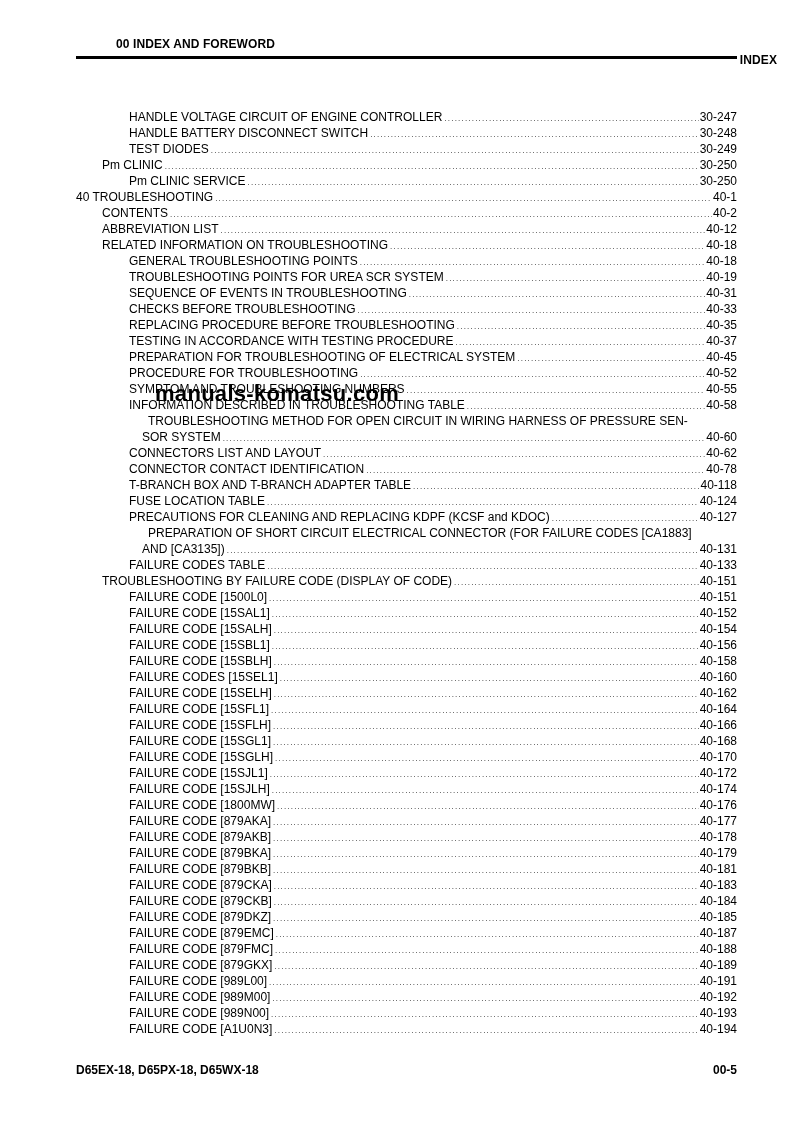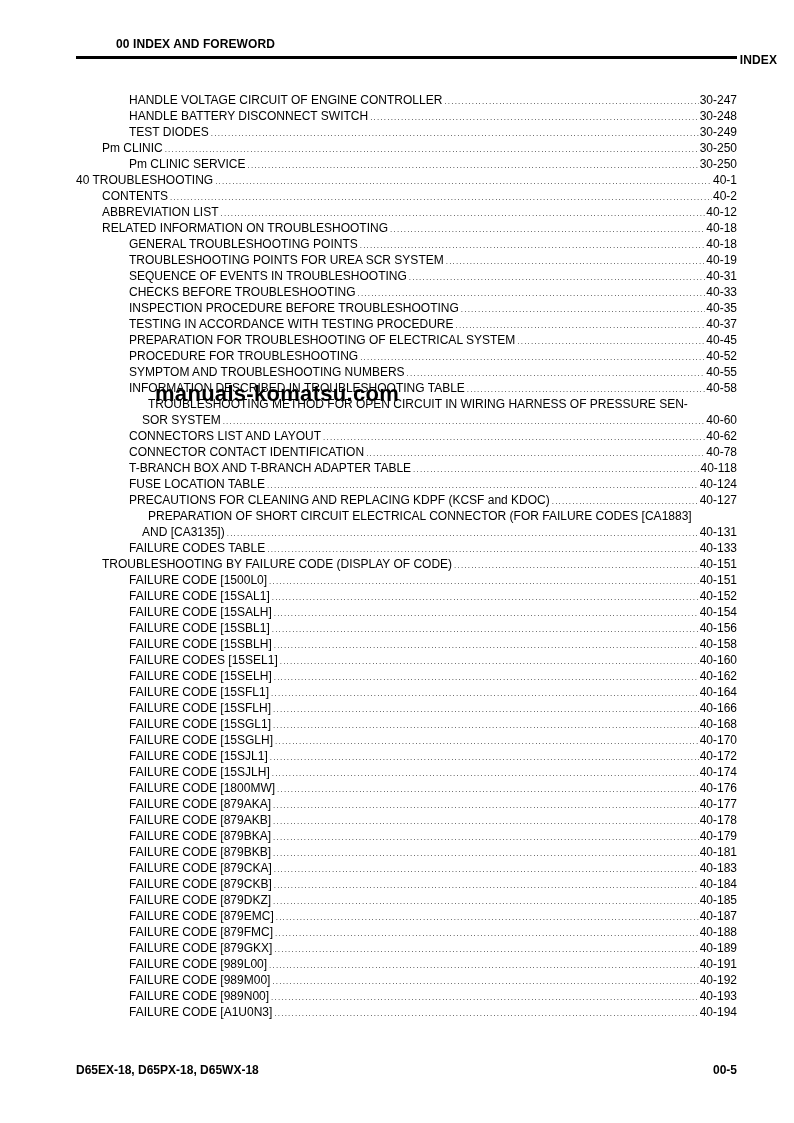--- a/index.html
+++ b/index.html
@@ -3,21 +3,21 @@
   <meta charset="utf-8">
   <style>
     html, body { margin: 0; padding: 0; background: #ffffff; }
     body { width: 794px; height: 1123px; position: relative; overflow: hidden;
            font-family: "Liberation Sans", "DejaVu Sans", sans-serif; color: #000; }
     .header { position: absolute; left: 76px; top: 37px; width: 661px; height: 16px;
               font-weight: bold; font-size: 12px; letter-spacing: 0.1px; margin-left: 40px; }
     .header .left { position: absolute; left: 0; top: 0; }
     .header .right { position: absolute; right: 0; top: 16px; }
     .rule { position: absolute; left: 76px; top: 56px; width: 661px; height: 3px; background: #000; }
-    .toc { position: absolute; left: 76px; top: 92px; width: 661px; }
+    .toc { position: absolute; left: 76px; top: 109px; width: 661px; }
     .row { position: relative; height: 16px; line-height: 16px; font-size: 12px; white-space: nowrap; }
     .row.l0 { padding-left: 0; }
     .row.l1 { padding-left: 26px; }
     .row.l2 { padding-left: 53px; }
     .row.cont { padding-left: 66px; }
     .entry { display: flex; align-items: baseline; }
     .entry .t { flex: 0 0 auto; padding-right: 2px; }
     .entry .dots { flex: 1 1 auto; overflow: hidden; white-space: nowrap; color: #000;
                    font-size: 8px; letter-spacing: 1.2px; min-width: 10px; }
     .entry .dots::before { content: "........................................................................................................................................................................................................................................................................................................................................................................................................"; }
@@ -99,21 +99,21 @@
       <span class="t">SEQUENCE OF EVENTS IN TROUBLESHOOTING</span>
       <span class="dots"></span>
       <span class="p">40-31</span>
     </div>
     <div class="row entry l2">
       <span class="t">CHECKS BEFORE TROUBLESHOOTING</span>
       <span class="dots"></span>
       <span class="p">40-33</span>
     </div>
     <div class="row entry l2">
-      <span class="t">INSPECTION PROCEDURE BEFORE TROUBLESHOOTING</span>
+      <span class="t">REPLACING PROCEDURE BEFORE TROUBLESHOOTING</span>
       <span class="dots"></span>
       <span class="p">40-35</span>
     </div>
     <div class="row entry l2">
       <span class="t">TESTING IN ACCORDANCE WITH TESTING PROCEDURE</span>
       <span class="dots"></span>
       <span class="p">40-37</span>
     </div>
     <div class="row entry l2">
       <span class="t">PREPARATION FOR TROUBLESHOOTING OF ELECTRICAL SYSTEM</span>

